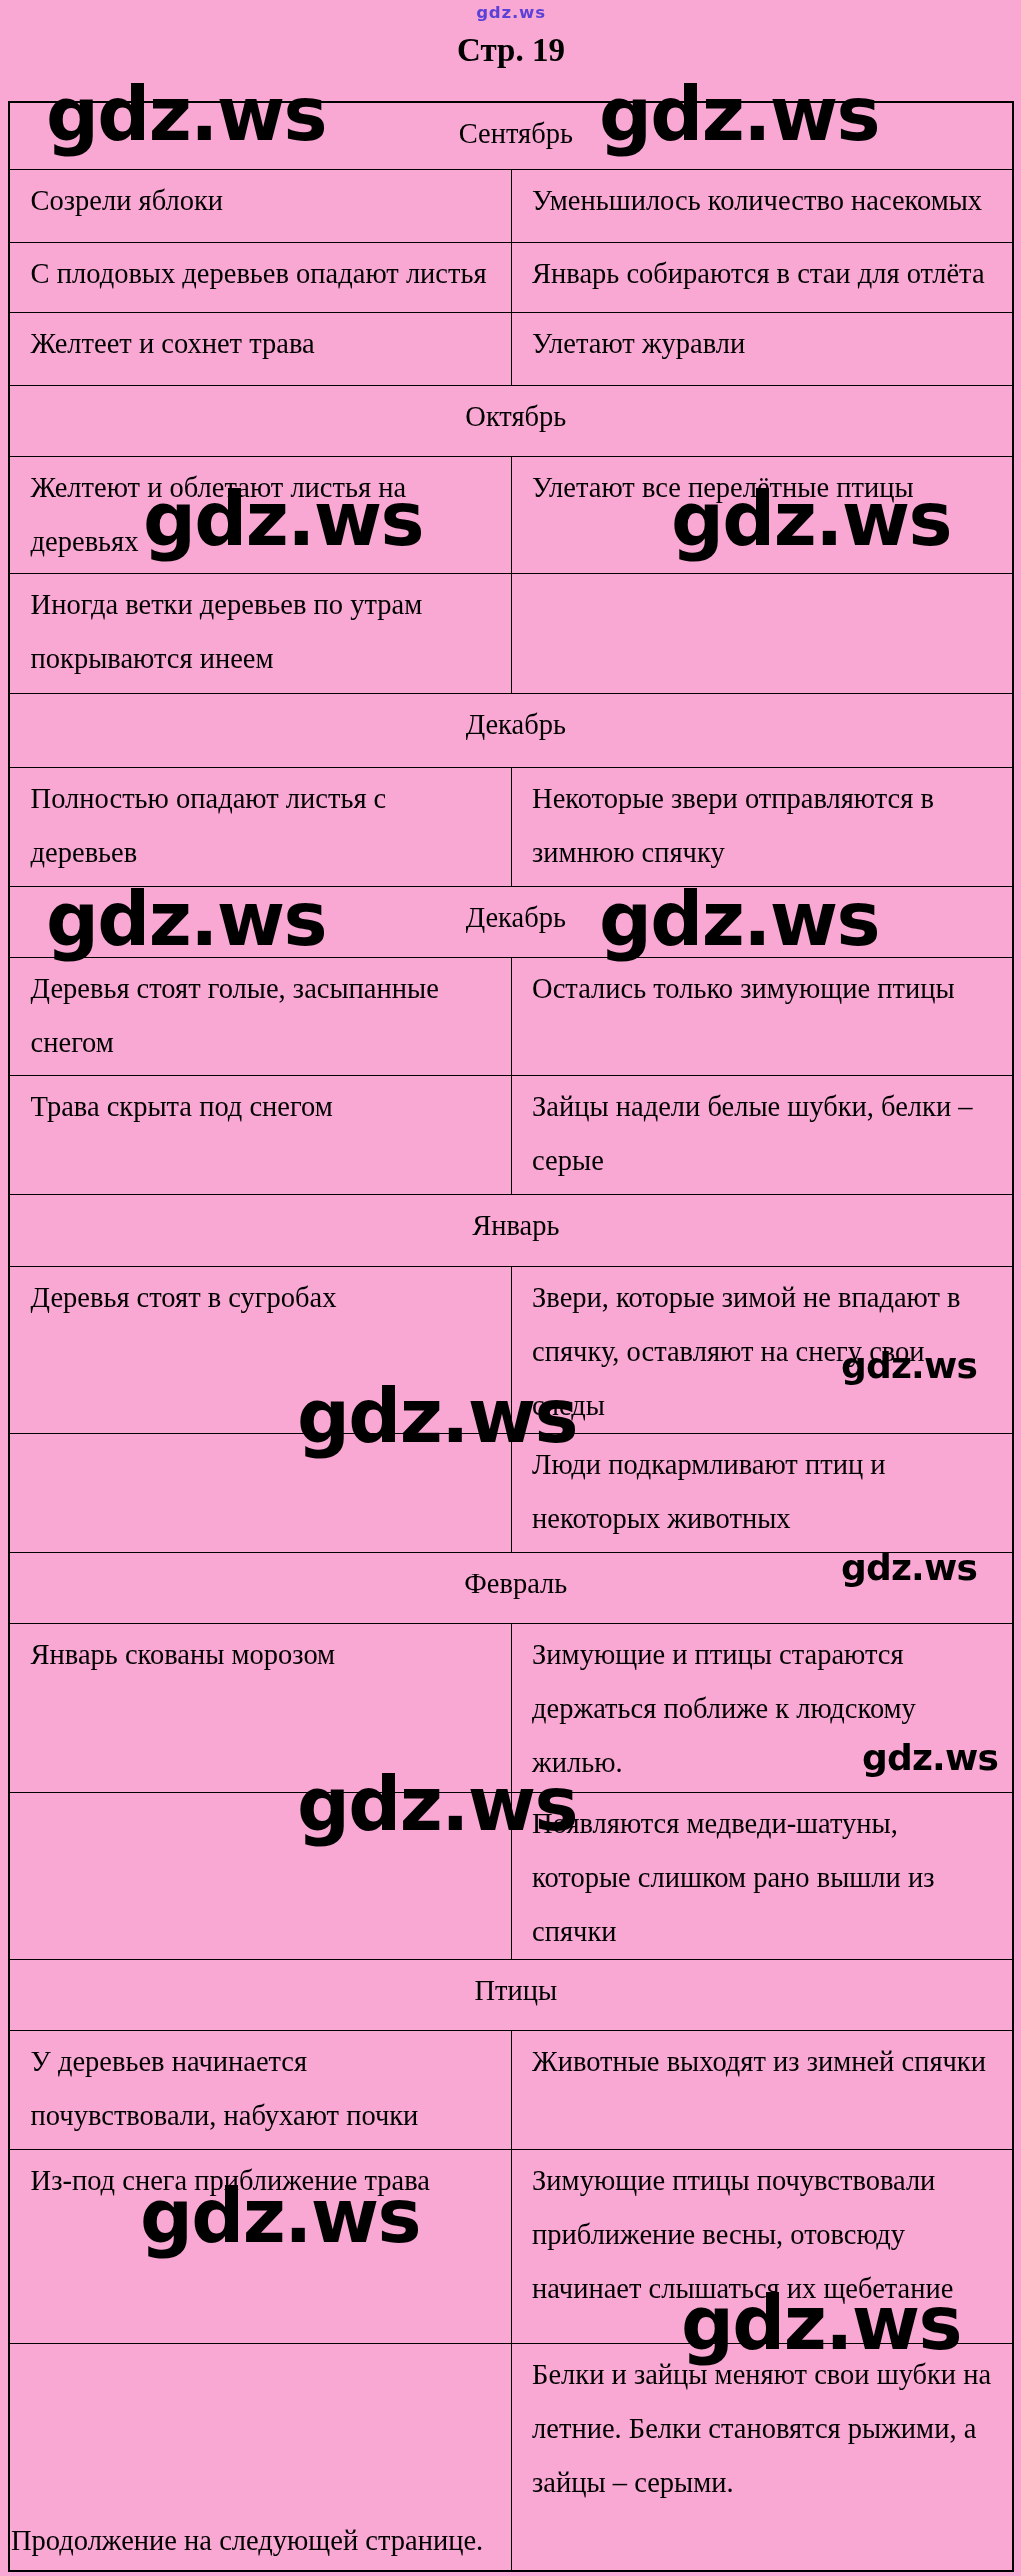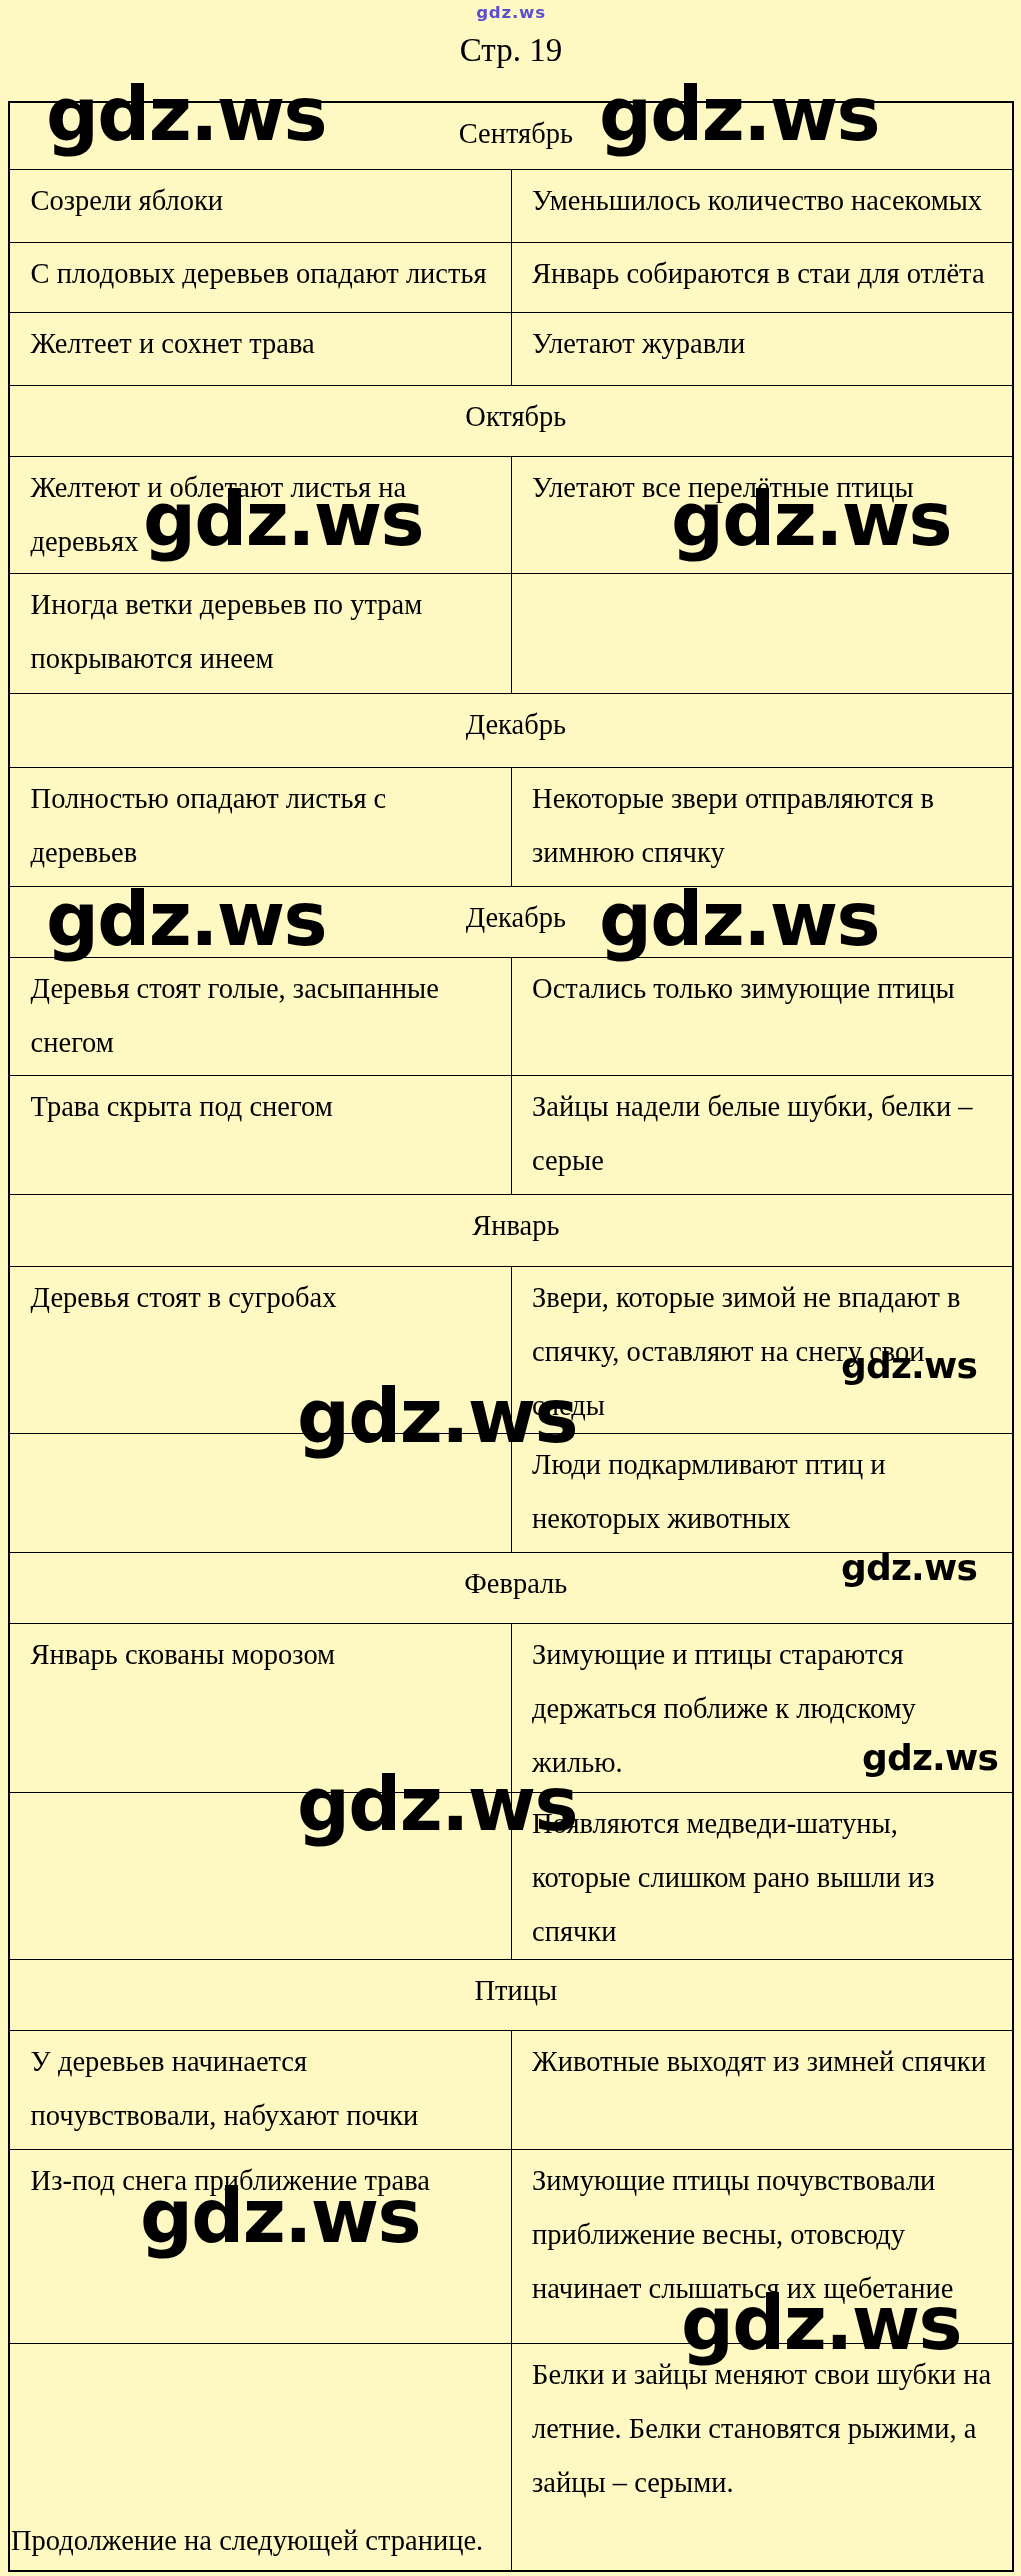--- a/index.html
+++ b/index.html
@@ -1,35 +1,35 @@
 <!DOCTYPE html>
 <html style="font-size:12.7px"><head>
 <meta charset="utf-8">
 <style>
   html,body{margin:0;padding:0;background:#ffffff;}
   .sheet{
     position:relative;
     width:1022px;height:2576px;
-    background:#fef9c3;
+    background:#f9a8d4;
     font-family:"Liberation Serif", serif;
     color:#000;
     overflow:hidden;
   }
   .top-watermark{
     position:absolute;left:0;top:3.2px;width:100%;
     text-align:center;
     font-family:"DejaVu Sans", sans-serif;
     font-weight:bold;font-size:16.6px;letter-spacing:0.8px;
     color:#4030d8;
     opacity:.85;
   }
   .page-title{
     position:absolute;left:0;top:32px;width:100%;
     text-align:center;
-    font-weight:normal;font-size:33px;
+    font-weight:bold;font-size:33px;
   }
   table.seasons{
     position:absolute;left:8px;top:101px;
     width:1006px;
     border-collapse:collapse;
     table-layout:fixed;
     border:2.4px solid #000;
     padding-left:24px;
   }
   table.seasons td{

